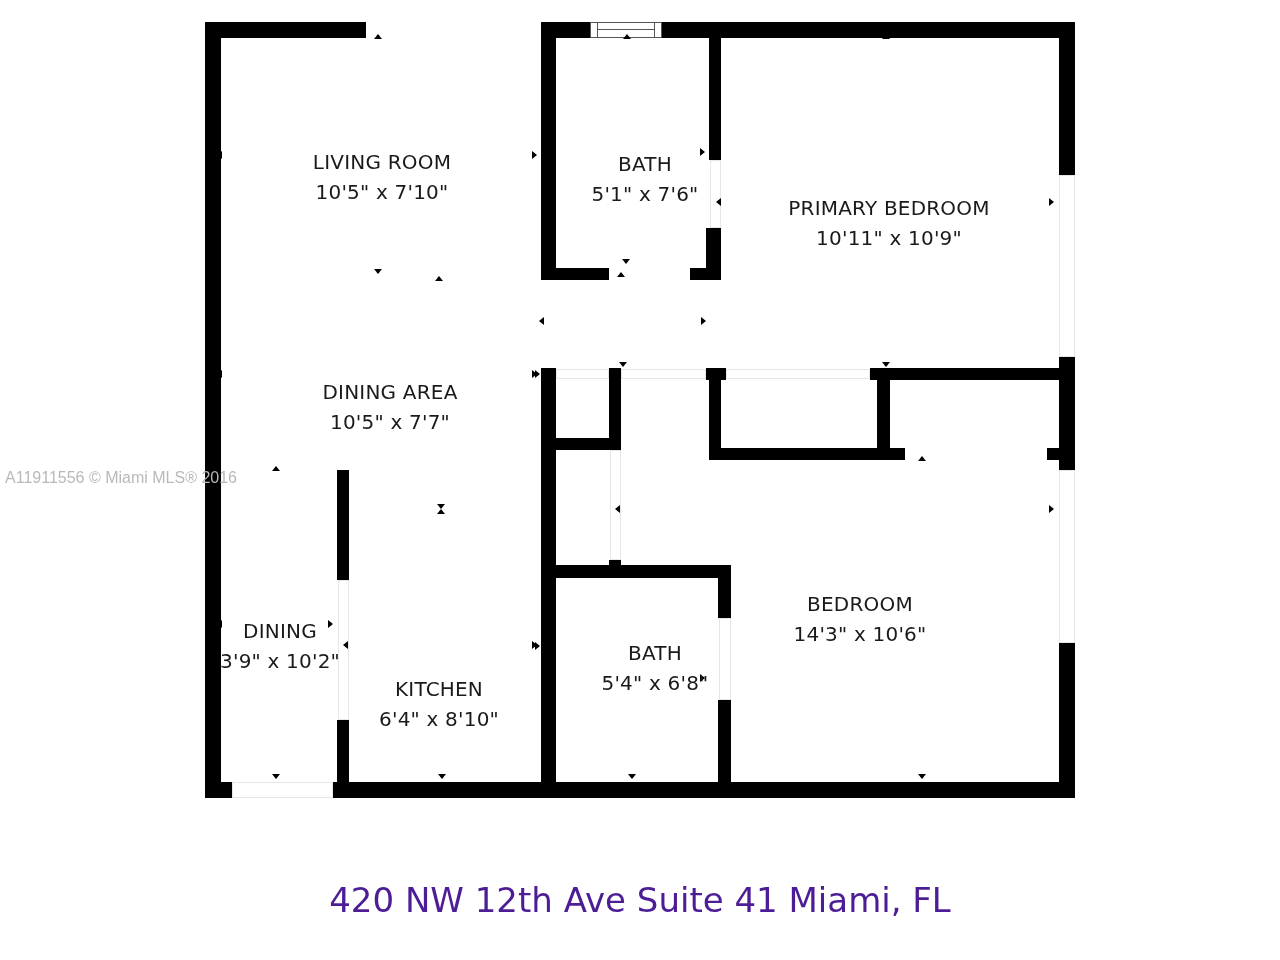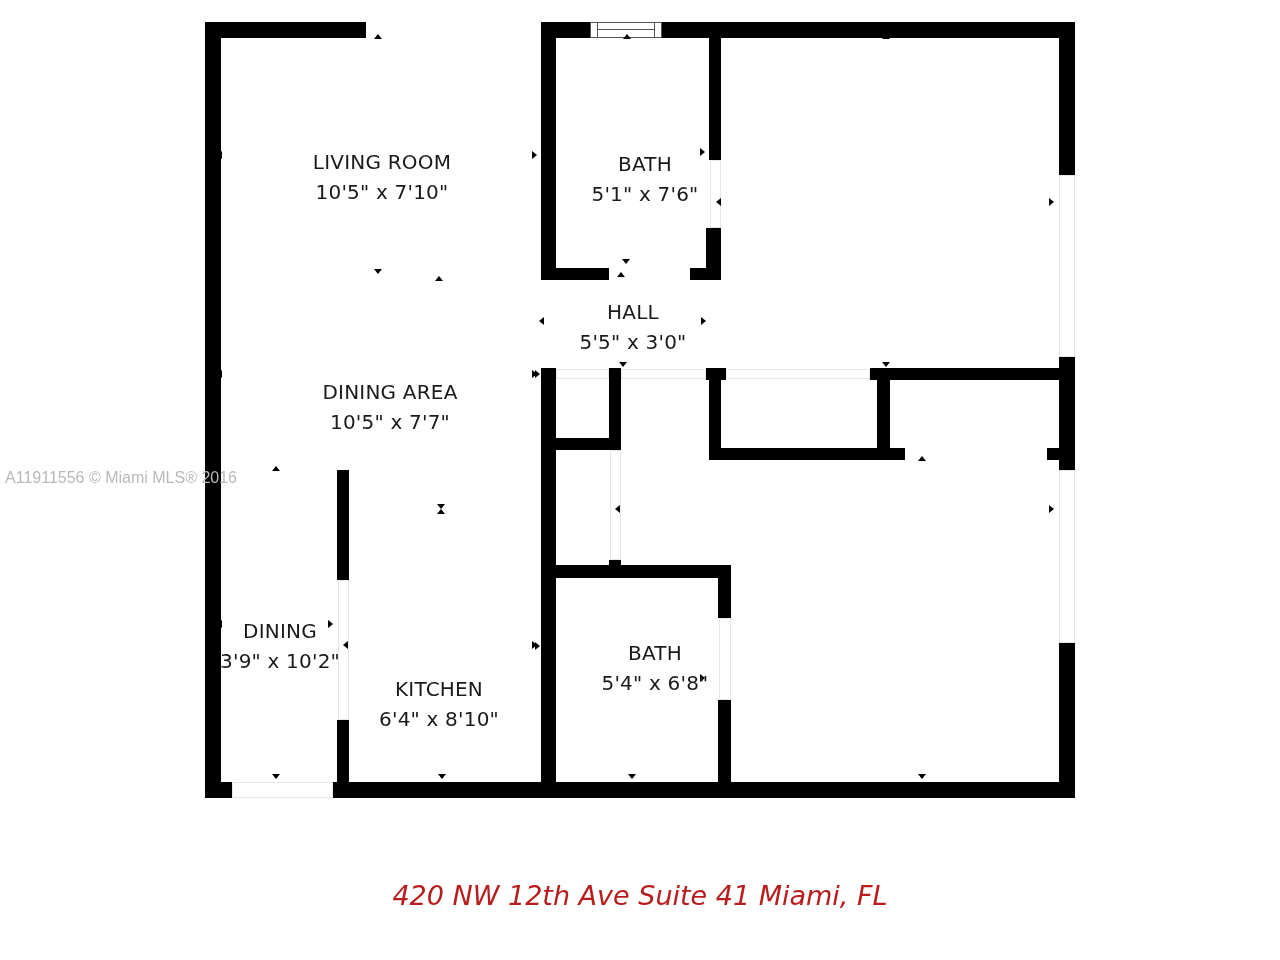--- a/index.html
+++ b/index.html
@@ -28,21 +28,21 @@
   .m-down  { border-left: 4px solid transparent; border-right: 4px solid transparent; border-top: 5px solid #000; }
   .m-left  { border-top: 4px solid transparent; border-bottom: 4px solid transparent; border-right: 5px solid #000; }
   .m-right { border-top: 4px solid transparent; border-bottom: 4px solid transparent; border-left: 5px solid #000; }
   .watermark {
     position: absolute; left: 5px; top: 469px;
     font-family: "Liberation Sans", sans-serif; font-size: 16px;
     color: #b9b9b9; white-space: nowrap;
   }
   .address {
     position: absolute; left: 640px; top: 880px; transform: translateX(-50%);
-    font-size: 27px; white-space: nowrap; color: #b91c1c; font-style: italic;
+    font-size: 34px; white-space: nowrap; color: #4c1d95;
   }
 </style>
 </head>
 <body>
 
 <div id="plan">
   <div id="walls">
       <div class="wall" style="left: 205px; top: 22px; width: 16px; height: 776px;"></div>
       <div class="wall" style="left: 205px; top: 22px; width: 161px; height: 16px;"></div>
       <div class="wall" style="left: 205px; top: 782px; width: 27px; height: 16px;"></div>
@@ -133,36 +133,40 @@
     </div>
 
   <div class="room-label" style="left: 382px; top: 147px; text-align: center;">
     <span class="name">LIVING ROOM</span>
     <span class="dims">10'5" x 7'10"</span>
   </div>
   <div class="room-label" style="left: 645px; top: 149px;">
     <span class="name">BATH</span>
     <span class="dims">5'1" x 7'6"</span>
   </div>
-  <div class="room-label" style="left: 633px; top: 297px;">
-    <span class="name">HALL</span>
-    <span class="dims">5'5" x 3'0"</span>
+  <div class="room-label" style="left: 889px; top: 193px;">
+    <span class="name">PRIMARY BEDROOM</span>
+    <span class="dims">10'11" x 10'9"</span>
   </div>
   <div class="room-label" style="left: 390px; top: 377px;">
     <span class="name">DINING AREA</span>
     <span class="dims">10'5" x 7'7"</span>
   </div>
   <div class="room-label" style="left: 280px; top: 616px;">
     <span class="name">DINING</span>
     <span class="dims">3'9" x 10'2"</span>
   </div>
   <div class="room-label" style="left: 439px; top: 638px; margin-top: 36px;">
     <span class="name">KITCHEN</span>
     <span class="dims">6'4" x 8'10"</span>
   </div>
   <div class="room-label" style="left: 655px; top: 638px;">
     <span class="name">BATH</span>
     <span class="dims">5'4" x 6'8"</span>
   </div>
+  <div class="room-label" style="left: 860px; top: 589px;">
+    <span class="name">BEDROOM</span>
+    <span class="dims">14'3" x 10'6"</span>
+  </div>
 </div>
 
 <div class="watermark">A11911556 © Miami MLS® 2016</div>
 <div class="address">420 NW 12th Ave Suite 41 Miami, FL</div>
 
 </body></html>

